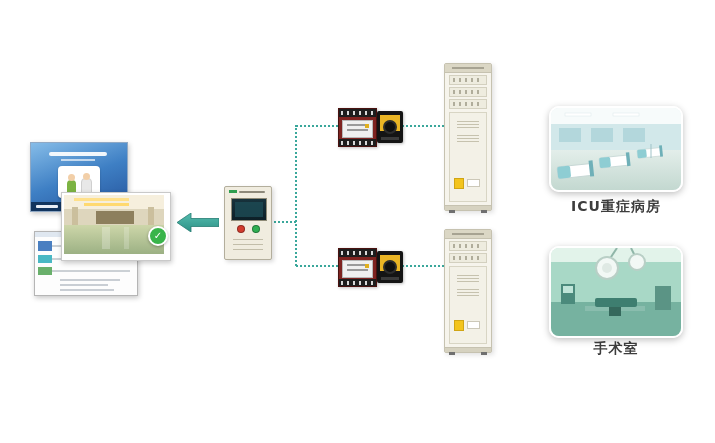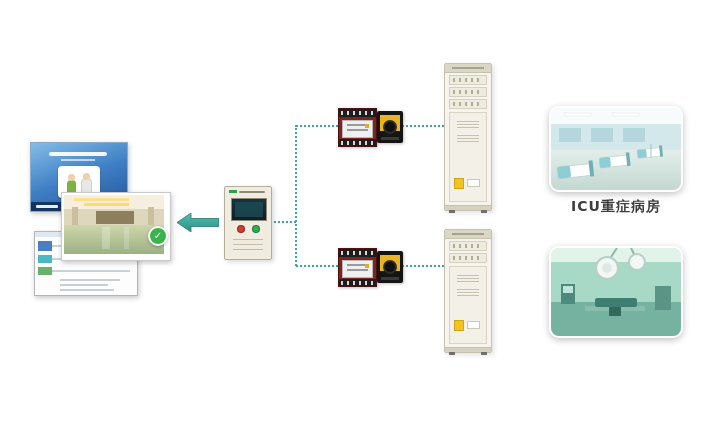--- a/index.html
+++ b/index.html
@@ -320,14 +320,15 @@
       <circle cx="56" cy="20" r="11" fill="#f2f8f5" stroke="#b9cfc6" stroke-width="2"></circle>
       <circle cx="56" cy="20" r="5" fill="#dfe9e4"></circle>
       <circle cx="86" cy="14" r="8" fill="#f2f8f5" stroke="#b9cfc6" stroke-width="2"></circle>
       <rect x="10" y="36" width="14" height="20" fill="#4b8a7c"></rect>
       <rect x="12" y="38" width="10" height="7" fill="#bfe4d8"></rect>
       <rect x="104" y="38" width="16" height="24" fill="#5b9485"></rect>
       <rect x="44" y="50" width="42" height="9" rx="2" fill="#3e7e70"></rect>
       <rect x="58" y="59" width="12" height="9" fill="#35685c"></rect>
     </svg>
   </div>
+  <div class="room-label label-or">手术室</div>
 
 </div>
 
 </body></html>

